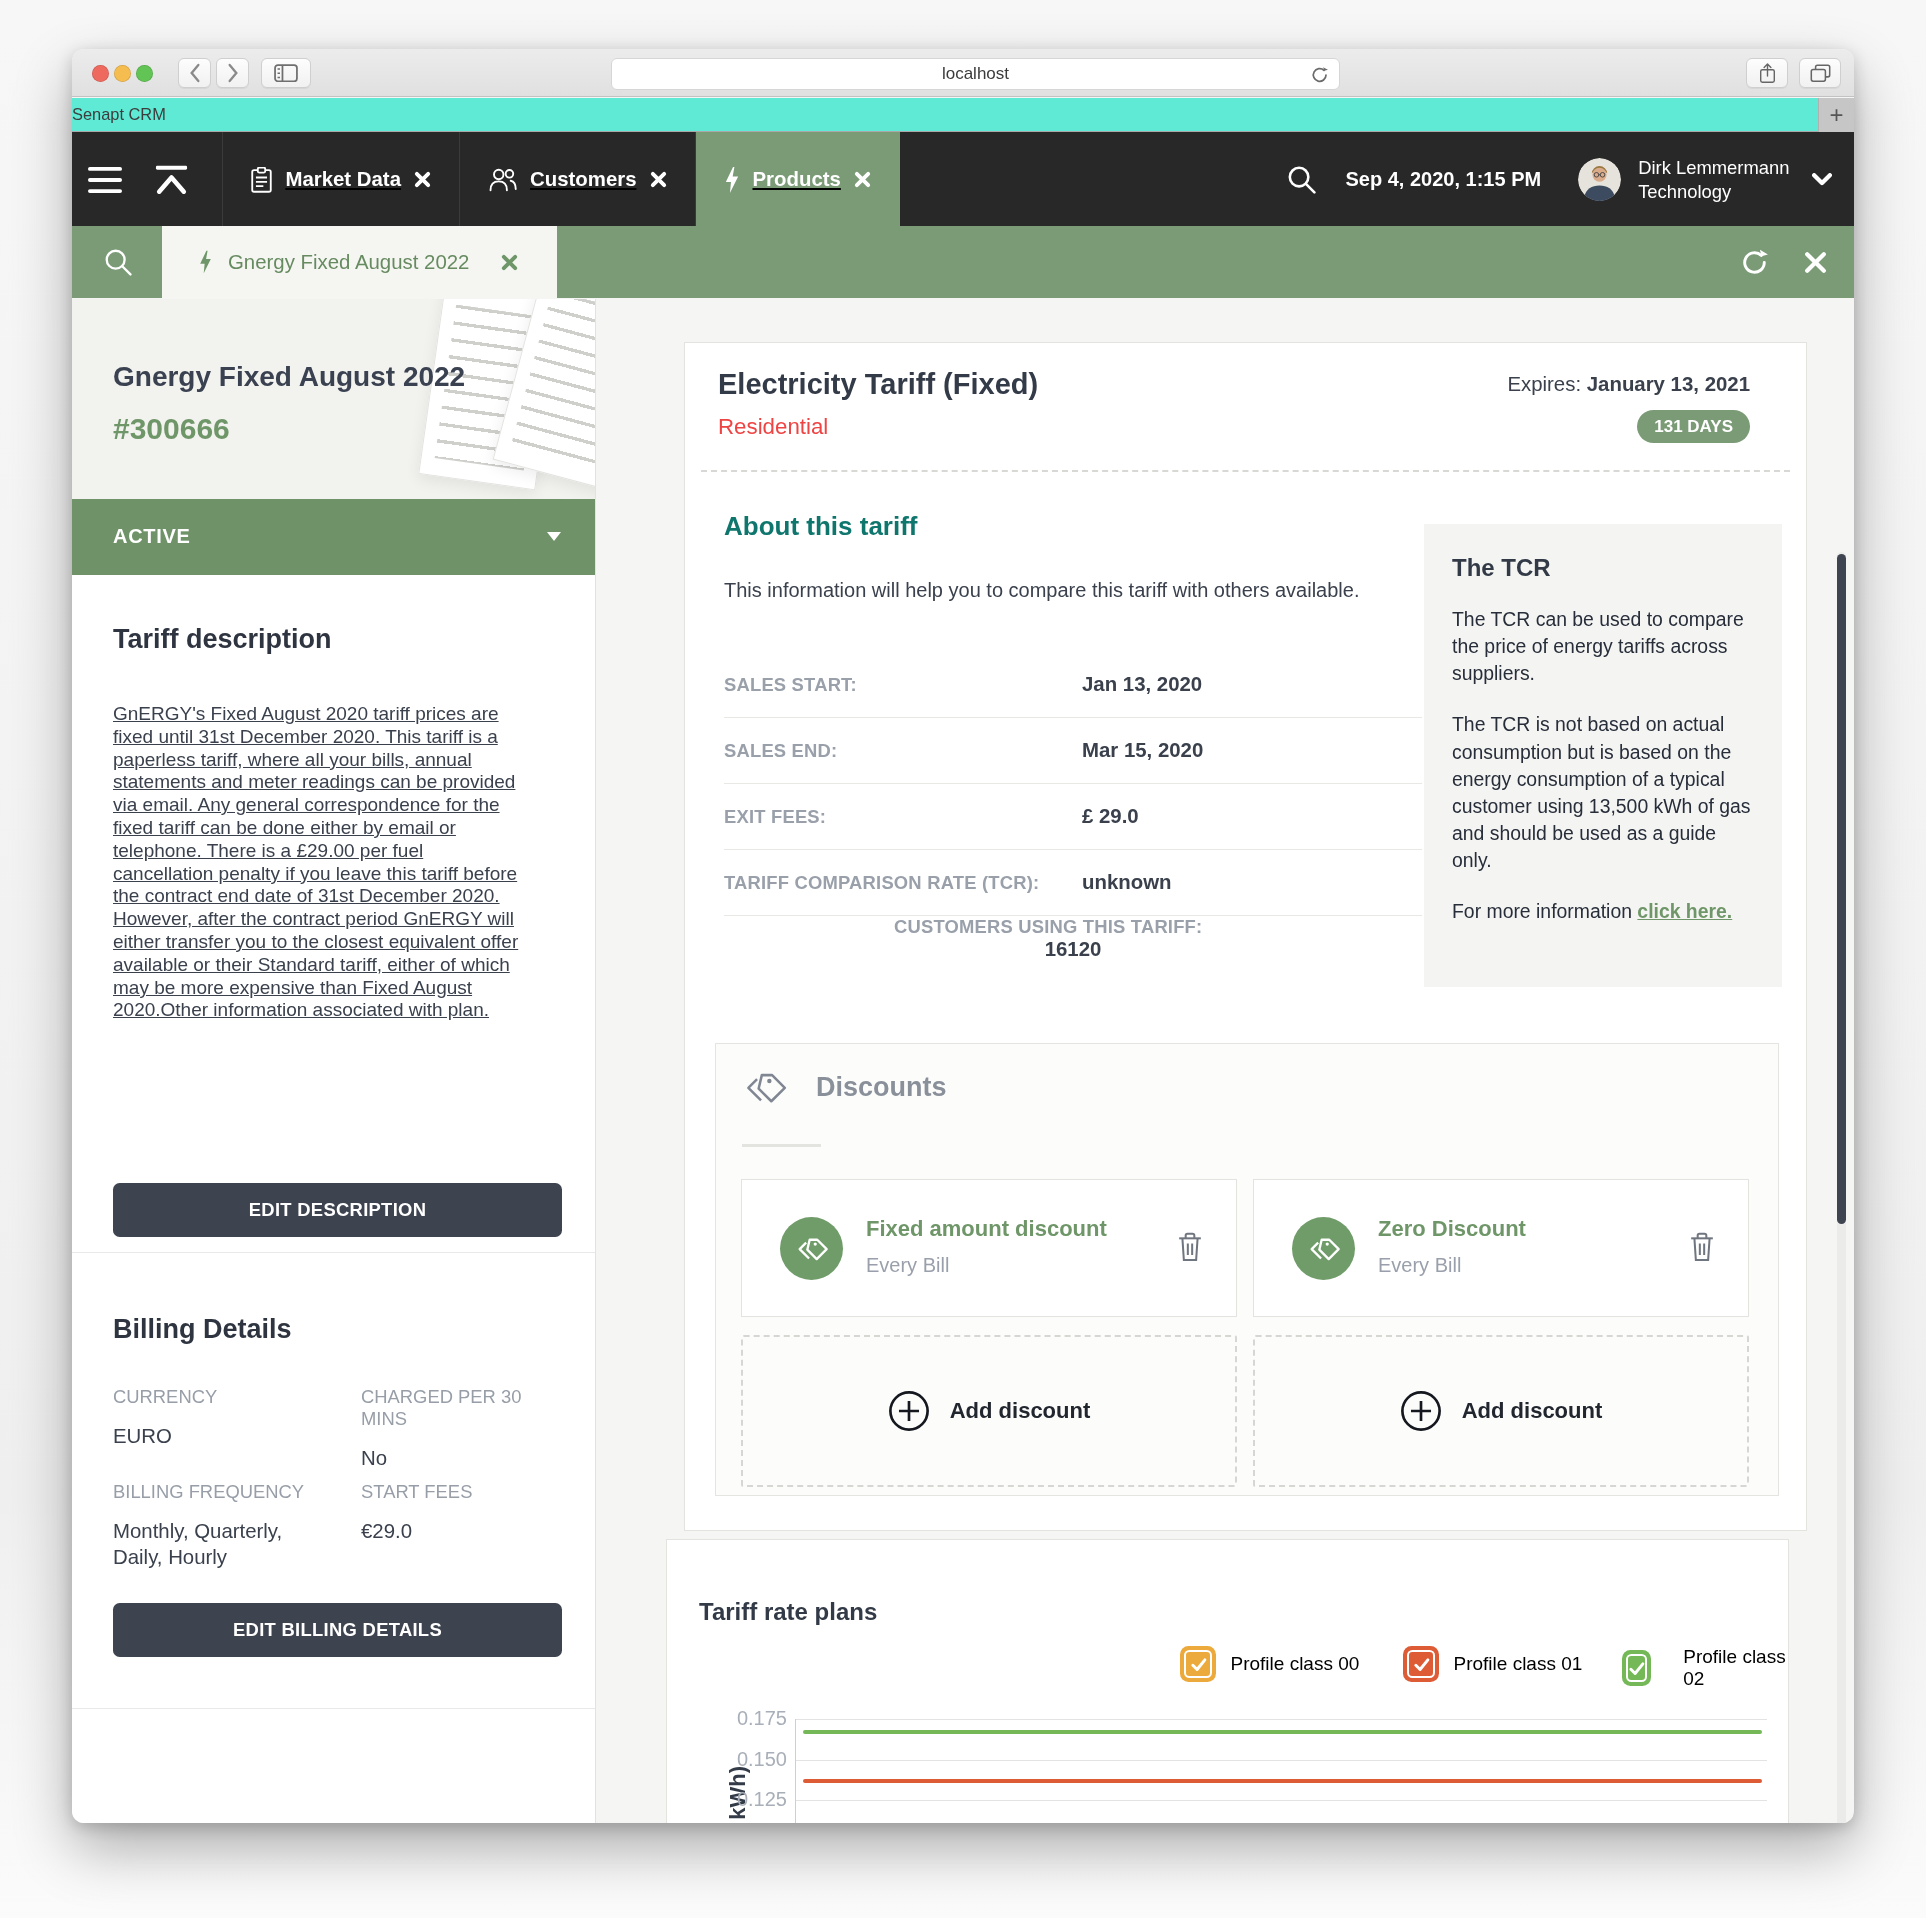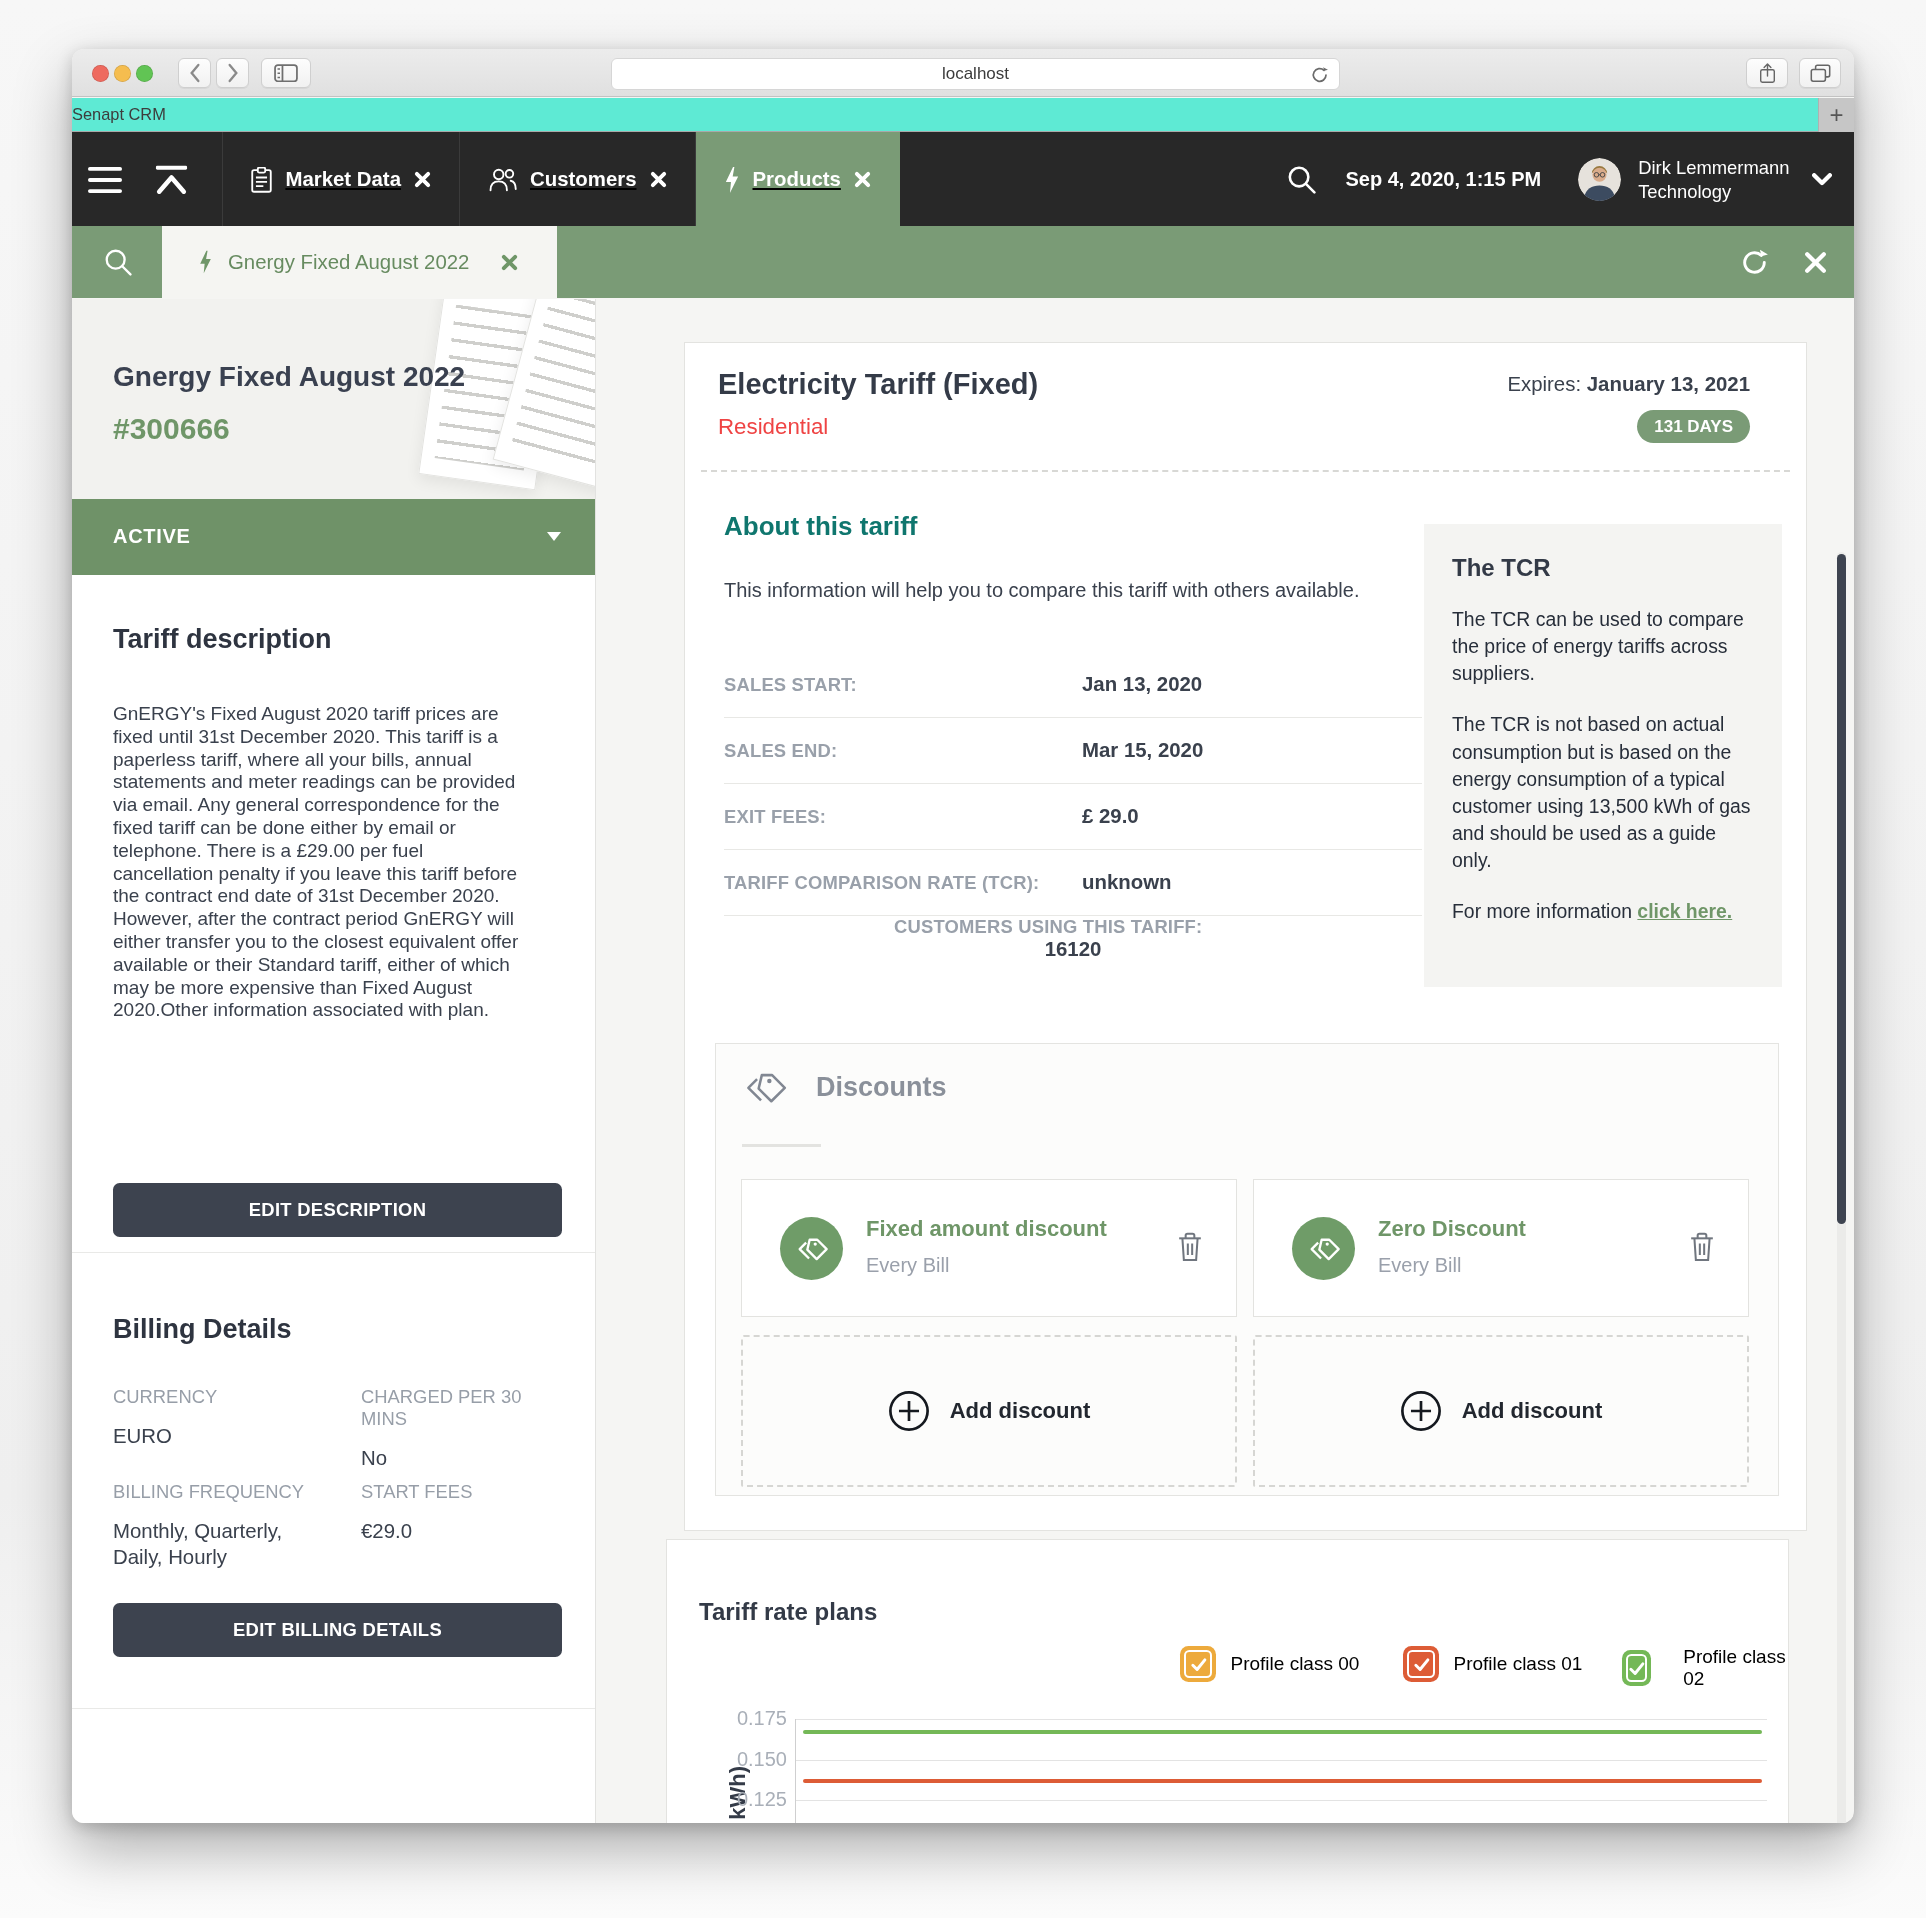--- a/index.html
+++ b/index.html
@@ -55,21 +55,21 @@
     padding:17px 13px;}
   .page-lines{width:100%;height:100%;
     background:repeating-linear-gradient(to bottom, #cfcfcc 0 3.3px, transparent 3.3px 17px);}
   .p1{width:118px;height:191px;right:62px;top:3.3px;transform:rotate(8deg);}
   .p2{width:125px;height:197px;right:-30px;top:-6.6px;transform:rotate(15deg);}
   .sb-status{position:absolute;left:0;top:200px;width:100%;height:76px;background:#6f9268;color:#fff;}
   .sb-status-label{position:absolute;left:41px;top:26px;font-size:20px;font-weight:700;letter-spacing:0.7px;}
   .sb-status-caret{position:absolute;right:34px;top:33px;width:0;height:0;border-left:7.2px solid transparent;border-right:7.2px solid transparent;border-top:9.2px solid #fff;}
   .sb-h2{font-size:27px;font-weight:800;color:#2e3440;}
   .sb-desc-h{position:absolute;left:41px;top:325px;}
-  .sb-desc{position:absolute;left:41px;top:404px;width:409px;font-size:19px;line-height:1.2;color:#3a414d;}
+  .sb-desc{position:absolute;left:41px;top:404px;width:409px;font-size:19px;line-height:1.2;color:#3a414d;text-decoration:underline;}
   .sb-btn{position:absolute;left:41px;width:449px;height:54px;background:#3d434f;border:none;border-radius:6.6px;
     color:#fff;font-size:18.4px;font-weight:700;letter-spacing:0.3px;font-family:"Liberation Sans",sans-serif;}
   .btn-desc{top:884px;}
   .sb-div1{position:absolute;left:0;top:953px;width:100%;height:1.3px;background:#e9e9e7;}
   .sb-bill-h{position:absolute;left:41px;top:1015px;}
   .sb-label{font-size:18.4px;color:#979ea8;}
   .sb-value{font-size:20.4px;color:#3a414d;margin-top:16px;line-height:1.25;}
   .bill-cell{position:absolute;width:217px;}
   .bc0{left:41px;top:1087px;}  .bc1{left:289px;top:1087px;width:210px;}
   .bc2{left:41px;top:1182px;}  .bc3{left:289px;top:1182px;}

